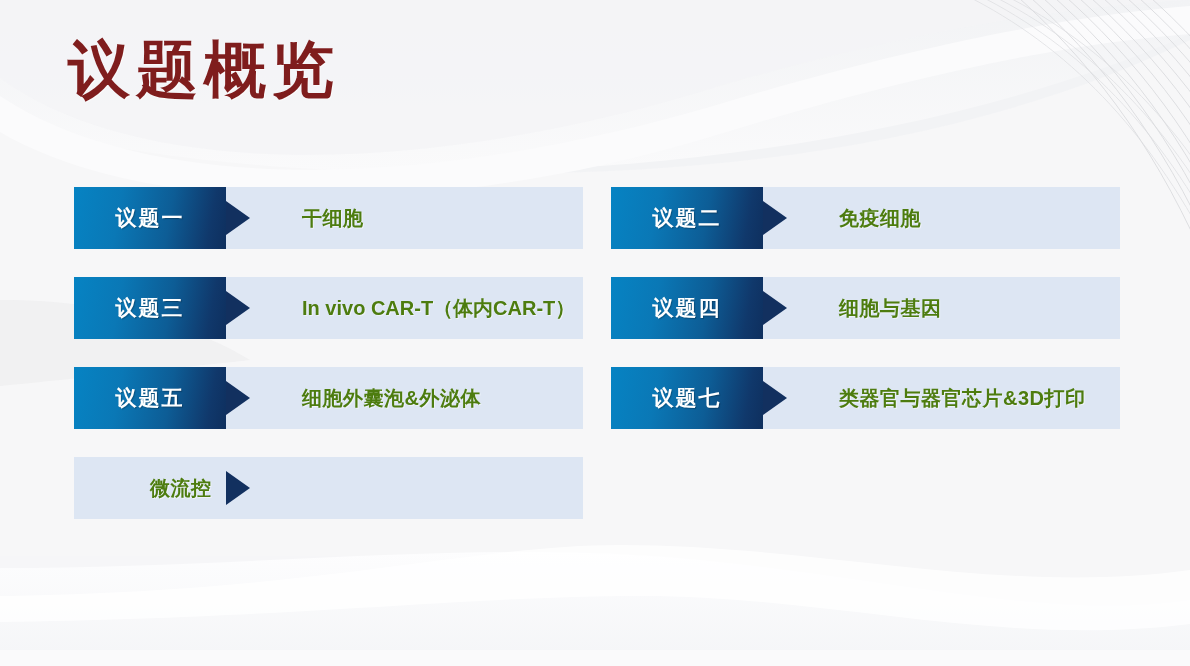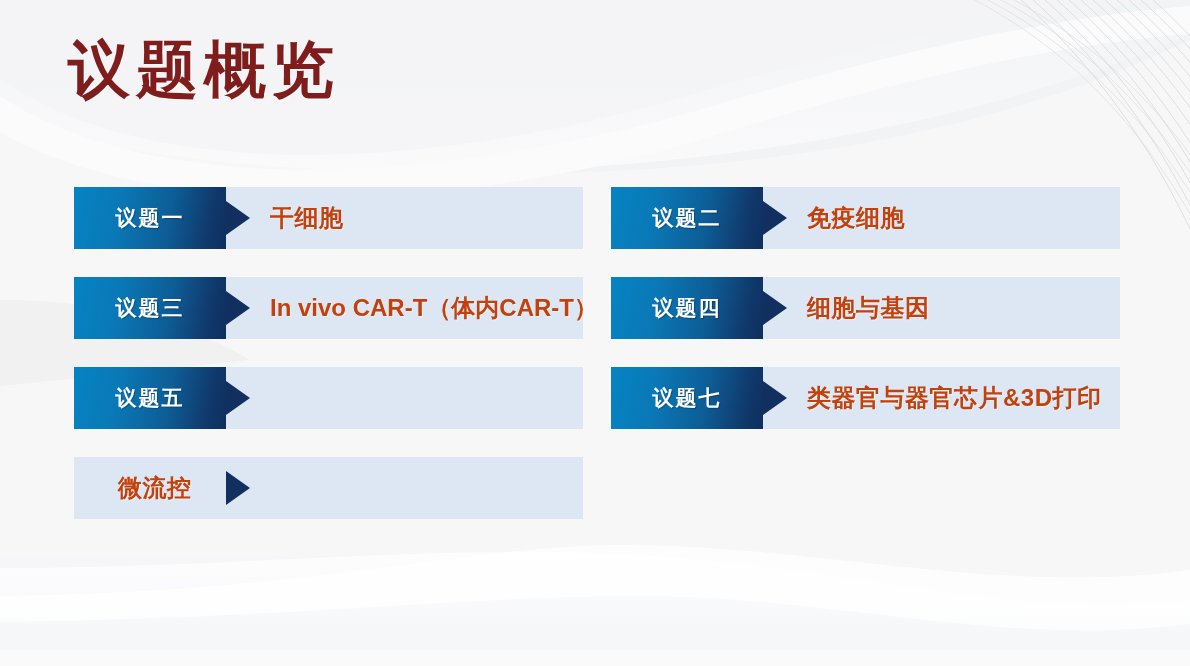--- a/index.html
+++ b/index.html
@@ -75,23 +75,23 @@
     left:152px;
     top:14px;
     width:0; height:0;
     border-top:17px solid transparent;
     border-bottom:17px solid transparent;
     border-left:24px solid #12305f;
     z-index:2;
   }
 
   .topic-text {
-    margin-left:44px;
-    color:#c2410c;
-    font-size:24px;
+    margin-left:76px;
+    color:#4d7c0f;
+    font-size:20px;
     font-weight:bold;
     letter-spacing:.5px;
     white-space:nowrap;
     text-shadow: 1px 1px 0 rgba(255,255,255,.5);
   }
   .topic-text.latin { letter-spacing:0px; }
 </style>
 </head>
 <body>
 
@@ -182,20 +182,21 @@
     </div>
     <div class="topic-arrow"></div>
     <div class="topic-text">细胞与基因</div>
   </div>
 
   <div class="topic-row">
     <div class="topic-badge">
       <span class="topic-badge-label">议题五</span>
     </div>
     <div class="topic-arrow"></div>
+    <div class="topic-text">细胞外囊泡&amp;外泌体</div>
   </div>
 
 
   <div class="topic-row">
     <div class="topic-badge">
       <span class="topic-badge-label">议题七</span>
     </div>
     <div class="topic-arrow"></div>
     <div class="topic-text">类器官与器官芯片&amp;3D打印</div>
   </div>

